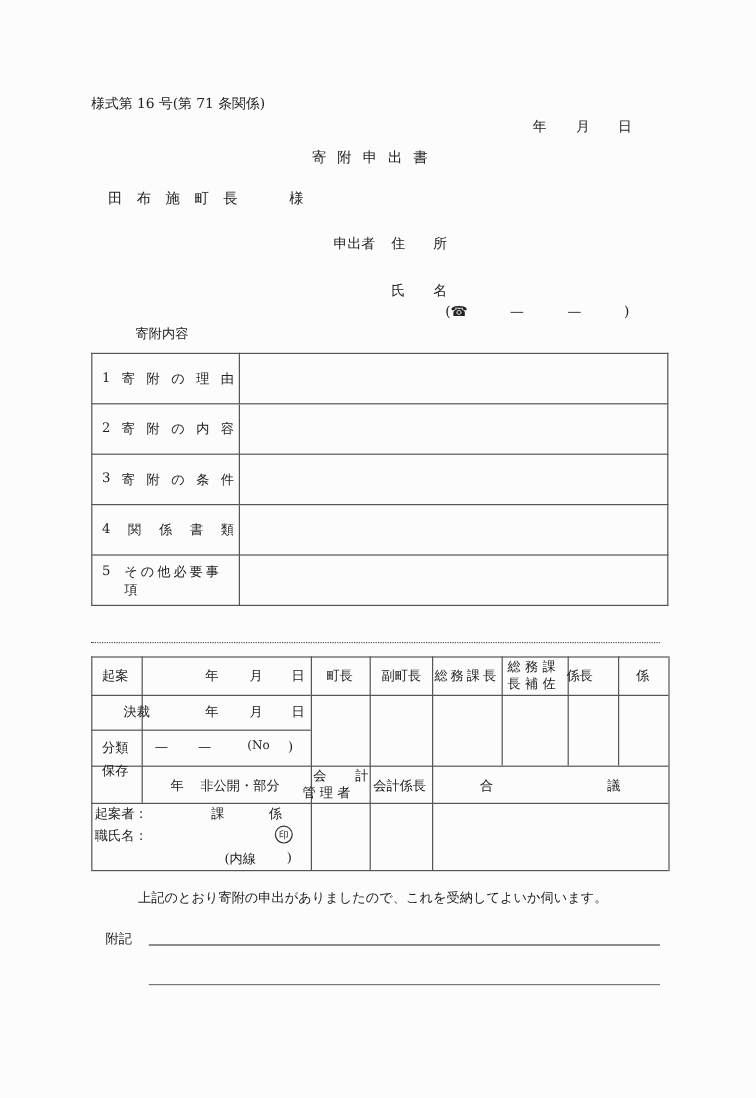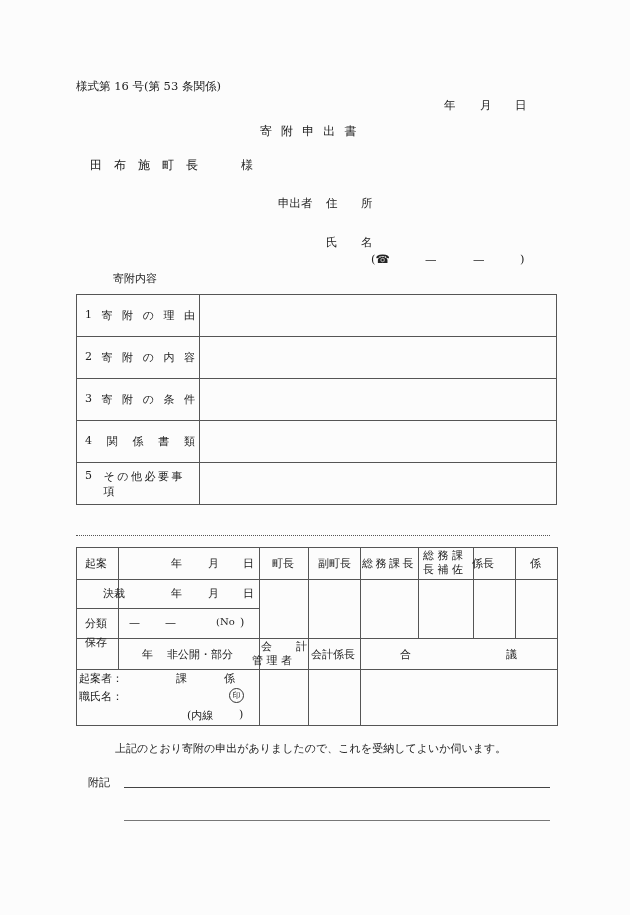--- a/index.html
+++ b/index.html
@@ -60,21 +60,21 @@
     .v { width: 1px; }
     .cell-text { position: absolute; font-size: 11px; white-space: nowrap; }
 
     .footer-text { left: 115px; top: 741px; font-size: 11px; }
     .appendix-label { left: 88px; top: 775px; font-size: 11px; }
     .rule { position: absolute; height: 1px; background: #444; }
   </style>
 </head>
 <body>
 
-<div class="abs form-no">様式第 16 号(第 53 条関係)</div>
+<div class="abs form-no">様式第 16 号(第 71 条関係)</div>
 <div class="abs date-line" style="left:444px">年</div>
 <div class="abs date-line" style="left:480px">月</div>
 <div class="abs date-line" style="left:515px">日</div>
 
 <div class="abs title">
   <span>寄</span><span>附</span><span>申</span><span>出</span><span>書</span>
 </div>
 
 <div class="abs addressee">
   <span>田</span><span>布</span><span>施</span><span>町</span><span>長</span>
@@ -189,21 +189,21 @@
   <div class="cell-text" style="left:167px;top:9px">日</div>
 
   <div class="cell-text" style="left:27px;top:39px">決裁</div>
   <div class="cell-text" style="left:95px;top:39px">年</div>
   <div class="cell-text" style="left:132px;top:39px">月</div>
   <div class="cell-text" style="left:167px;top:39px">日</div>
 
   <div class="cell-text" style="left:9px;top:69px">分類</div>
   <div class="cell-text" style="left:53px;top:69px">—</div>
   <div class="cell-text" style="left:89px;top:69px">—</div>
-  <div class="cell-text" style="left:140px;top:69px;font-size:10px">(No</div>
+  <div class="cell-text" style="left:130px;top:69px;font-size:10px">(No</div>
   <div class="cell-text" style="left:164px;top:69px">)</div>
 
   <div class="cell-text" style="left:9px;top:88px">保存</div>
   <div class="cell-text" style="left:66px;top:100px">年</div>
   <div class="cell-text" style="left:91px;top:100px">非公開・部分</div>
 
   <div class="cell-text" style="left:3px;top:124px">起案者：</div>
   <div class="cell-text" style="left:100px;top:124px">課</div>
   <div class="cell-text" style="left:148px;top:124px">係</div>
   <div class="cell-text" style="left:3px;top:142px">職氏名：</div>

